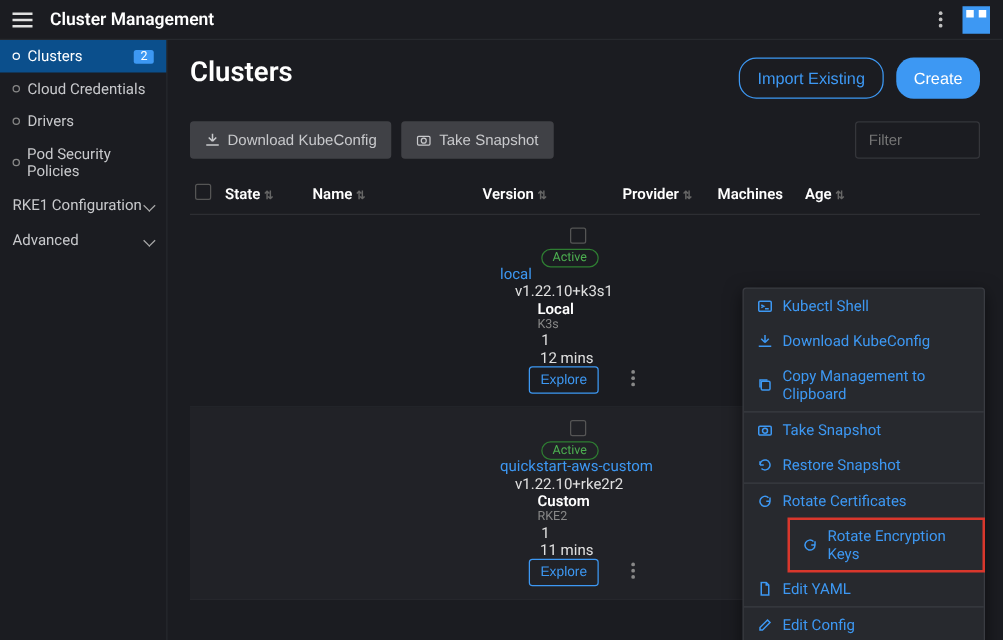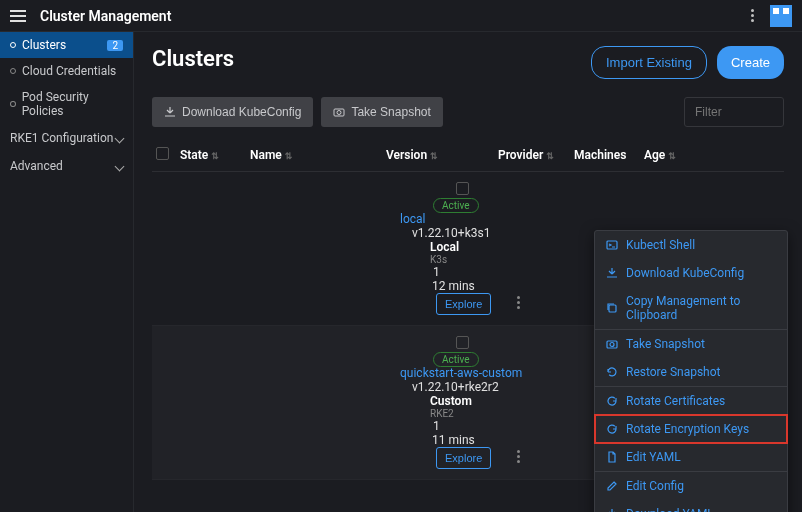--- a/index.html
+++ b/index.html
@@ -82,21 +82,21 @@
 }
 .table { width:100%; }
 .thead { display:flex; align-items:center; padding:8px 4px; border-bottom:1px solid #2d2e33; color:#fff; font-size:12px; font-weight:600;}
 .col-check { width:24px; }
 .col-state { width:70px; }
 .col-name { width:136px; }
 .col-version { width:112px; }
 .col-provider { width:76px; }
 .col-machines { width:70px; }
 .col-age { width:72px; }
-.col-actions { width:64px; display:flex; gap:21px; justify-content:space-between;}
+.col-actions { width:64px; display:flex; gap:21px; justify-content:center;}
 .sort-ico { display:inline-block; margin-left:3px; font-size:9px; color:#666;}
 .trow { display:flex; align-items:center; padding:10px 4px; border-bottom:1px solid #26272c; font-size:12px;flex-direction:column; }
 .checkbox { width:13px; height:13px; border:1px solid #555; border-radius:2px; display:inline-block; cursor:pointer;}
 .state-pill { border:1px solid #2e7d32; color:#4caf50; padding:1px 8px; border-radius:10px; font-size:10px; }
 .link { color:#3d98f3; cursor:pointer; }
 .provider-main { color:#fff; font-weight:600; font-size:12px; }
 .provider-sub { color:#888; font-size:10px; }
 .explore-btn { border:1px solid #3d98f3; color:#3d98f3; background:transparent; padding:4px 8px; border-radius:3px; font-size:11px; cursor:pointer; }
 .row-kebab { display:flex; flex-direction:column; gap:2px; padding:3px 5px; cursor:pointer;}
 .row-kebab span { width:3px; height:3px; border-radius:50%; background:#888;}
@@ -104,21 +104,21 @@
   position:absolute; top:198px; right:14px; width:194px;
   background:#27292e; border:1px solid #3a3c42; border-radius:3px;
   box-shadow:0 4px 14px rgba(0,0,0,0.5);
   z-index:100;
 }
 .ctx-item {
   padding:7px 11px; display:flex; align-items:center; gap:8px;
   color:#3d98f3; font-size:12px; cursor:pointer;
 }
 .ctx-item.divider { border-top:1px solid #3a3c42; }
-.ctx-item.highlight { outline:2px solid #d9372c; outline-offset:-1px; }
+.ctx-item.highlight { outline:2px solid #d9372c; outline-offset:-1px;margin-left:36px; }
 .ctx-ico { width:12px; height:12px; flex-shrink:0; }
 svg { display:block; }
 </style>
 </head>
 <body>
 
 <div class="topbar">
   <div class="topbar-left">
     <div class="hamburger">
       <span></span>
@@ -143,20 +143,26 @@
       <div class="side-left">
           <span class="dot"></span>
           <span>Clusters</span>
         </div>
       <span class="badge">2</span>
     </div>
     <div class="side-item">
       <div class="side-left">
           <span class="dot"></span>
           <span>Cloud Credentials</span>
+        </div>
+    </div>
+    <div class="side-item">
+      <div class="side-left">
+          <span class="dot"></span>
+          <span>Drivers</span>
         </div>
     </div>
     <div class="side-item">
       <div class="side-left">
           <span class="dot"></span>
           <span>Pod Security Policies</span>
         </div>
     </div>
     <div class="side-group">
       <span>RKE1 Configuration</span>

